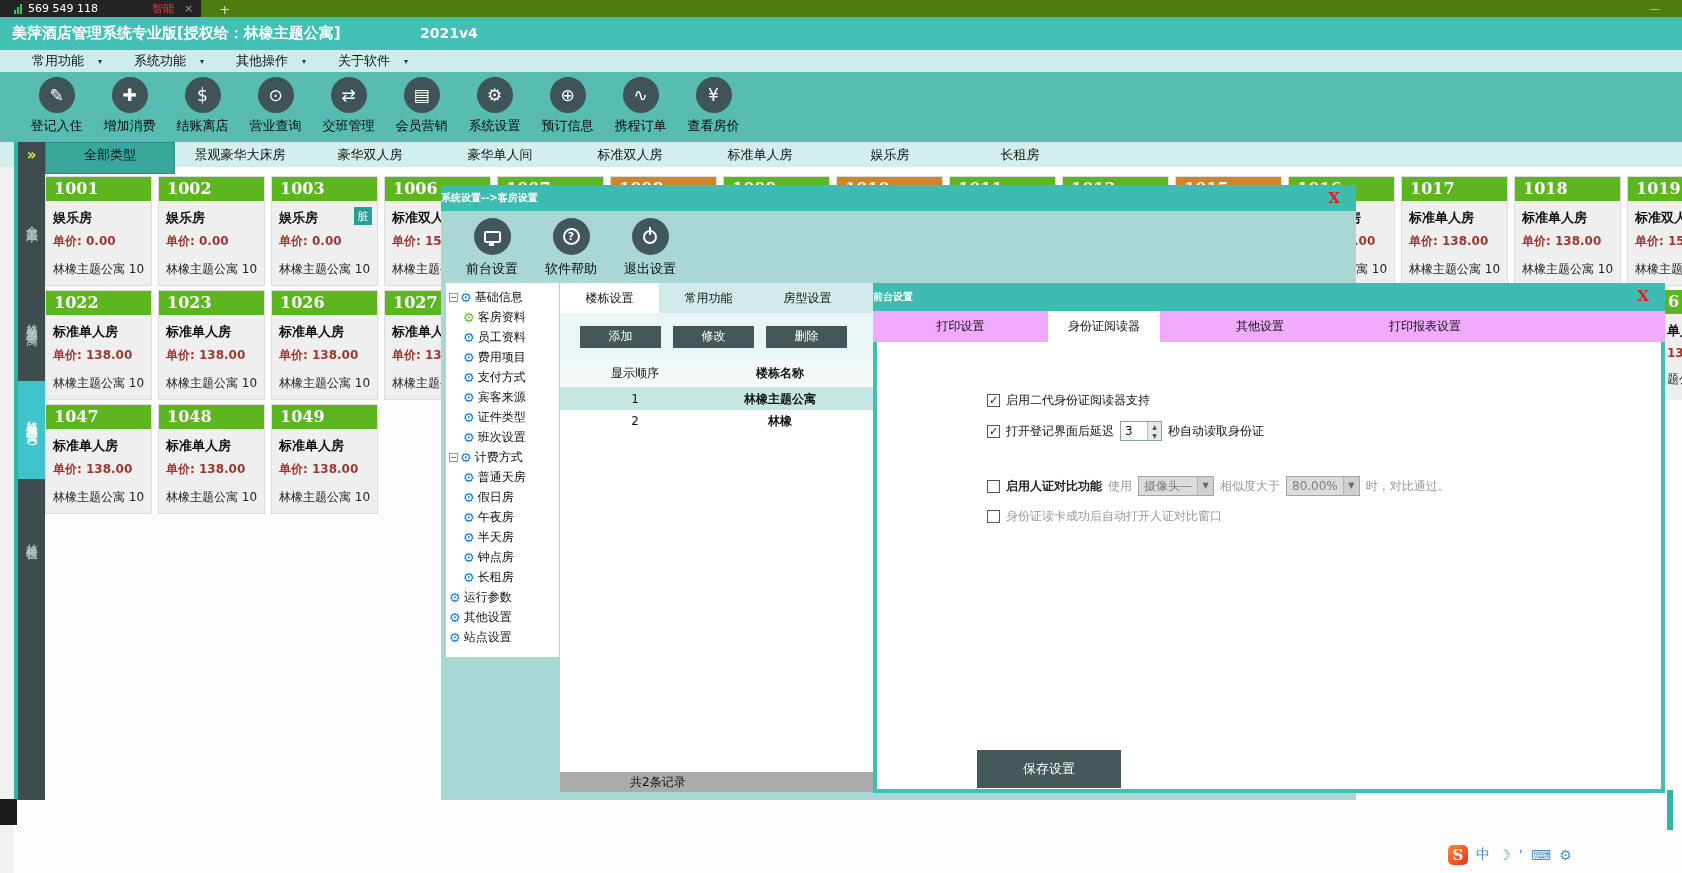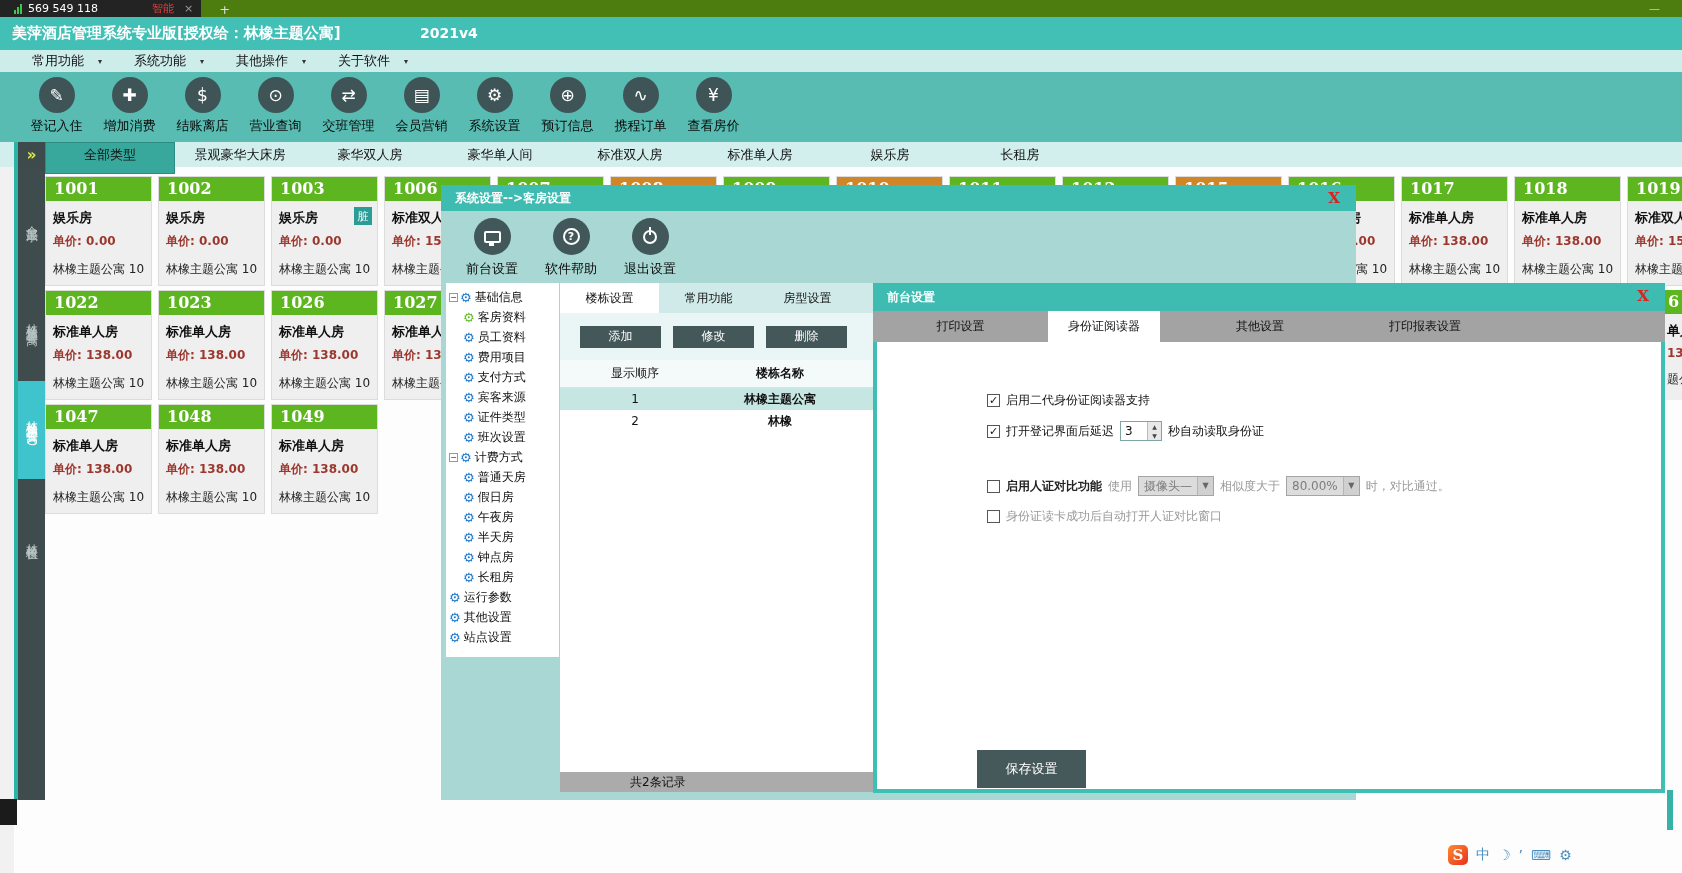--- a/index.html
+++ b/index.html
@@ -67,21 +67,21 @@
   .card .bld { font-size:12px; color:#222; margin:11px 0 0 7px; white-space:nowrap; }
   .badge { position:absolute; right:5px; top:30px; width:18px; height:18px; background:#2a9d96; color:#fff; font-size:11px; display:flex; align-items:center; justify-content:center; }
   .partial-card { left:1665px; top:290px; width:17px; height:110px; background:#efefef; overflow:hidden; z-index:55; }
   .partial-card .hd { height:24px; background:#5db520; color:#fff; font-family:"DejaVu Serif",serif; font-weight:bold; font-size:16px; line-height:24px; padding-left:3px; }
   .partial-card .type { font-size:13px; font-weight:bold; color:#111; margin:8px 0 0 2px; white-space:nowrap; }
   .partial-card .price { font-size:12px; font-weight:bold; color:#9c372e; margin:6px 0 0 2px; white-space:nowrap; }
   .partial-card .bld { font-size:12px; color:#222; margin:11px 0 0 2px; white-space:nowrap; }
 
   
   .dlg1 { left:441px; top:185px; width:915px; height:615px; background:#a9d8d4; z-index:40; }
-  .dlg-tbar { height:26px; background:#3fbcb1; color:#fff; font-weight:bold; font-size:12px; line-height:26px; padding-left:14px; }
+  .dlg-tbar { height:26px; background:#3fbcb1; color:#fff; font-weight:bold; font-size:10px; line-height:26px; }
   .dlg-close { position:absolute; right:16px; top:4px; color:#e01f1f; font-weight:bold; font-size:15px; font-family:"DejaVu Serif",serif; cursor:default; }
   .dlg1-icons { position:absolute; left:15px; top:30px; display:flex; gap:7px; }
   .dbtn { width:72px; display:flex; flex-direction:column; align-items:center; }
   .dbtn .circ { width:37px; height:37px; border-radius:50%; background:#42575a; display:flex; align-items:center; justify-content:center; margin-top:3px; }
   .dbtn .lbl { font-size:13px; color:#0a0a0a; margin-top:5px; white-space:nowrap; }
   .ic-mon { width:17px; height:12px; border:2px solid #fff; border-radius:2px; position:relative; }
   .ic-mon::after { content:""; position:absolute; left:3px; bottom:-5px; width:5px; height:3px; background:#fff; }
   .ic-help { color:#fff; font-size:15px; font-weight:bold; width:17px; height:17px; border:2px solid #fff; border-radius:50%; display:flex; align-items:center; justify-content:center; font-size:11px; }
   .ic-help::after { content:"?"; }
   .ic-pow { width:14px; height:14px; border:2px solid #fff; border-radius:50%; position:relative; }
@@ -104,39 +104,39 @@
   .thead { display:flex; height:28px; background:#f4faf9; border-bottom:1px solid #e0e0e0; font-size:12px; align-items:center; color:#111; }
   .c1 { width:150px; text-align:center; flex:none; }
   .c2 { width:150px; text-align:center; padding-right:10px; flex:none;font-weight:bold; }
   .trow { display:flex; height:22px; align-items:center; font-size:12px; color:#111; }
   .trow.selected { background:#c5e6e3; }
   .statusbar { position:absolute; left:119px; top:587px; width:791px; height:20px; background:#ababab; font-size:12px; line-height:20px; padding-left:70px; color:#111; }
 
   
   .dlg2 { left:873px; top:283px; width:792px; height:510px; background:#3fbfb4; z-index:50; }
   .dlg2 .dlg-tbar { height:28px; line-height:28px; }
-  .ftabs { display:flex; height:31px; background:#a3a3a3; }
+  .ftabs { display:flex; height:31px; background:#f0abfc; }
   .ftab { text-align:center; line-height:31px; font-size:12px; color:#111; white-space:nowrap; overflow:hidden; }
   .ftab:nth-child(1){ width:175px; } .ftab:nth-child(2){ width:112px; } .ftab:nth-child(3){ width:200px; }
   .ftab:nth-child(4){ width:130px; } .ftab:nth-child(5){ width:144px; }
   .ftab.selected { background:#fff; }
   .fcontent { position:absolute; left:4px; top:59px; right:4px; bottom:4px; background:#fff; }
   .frow { position:absolute; left:110px; display:flex; align-items:center; gap:6px; font-size:12px; color:#111; white-space:nowrap; }
   #frow1 { top:50px; } #frow2 { top:79px; } #frow3 { top:134px; } #frow4 { top:166px; }
   .cb { width:13px; height:13px; border:1px solid #555; background:#fff; font-size:11px; line-height:11px; text-align:center; color:#111; flex:none; }
   .spin { display:inline-flex; border:1px solid #7fa6a3; height:20px; background:#fff; }
   .spin .val { width:26px; padding-left:4px; font-size:12px; line-height:18px; color:#111; }
   .spin .arrows { width:14px; display:flex; flex-direction:column; border-left:1px solid #bbb; }
   .spin .arrows span { flex:1; font-size:6px; line-height:9px; text-align:center; color:#444; background:#e8e8e8; }
   .ddl { display:inline-flex; align-items:stretch; height:20px; border:1px solid #a5a5a5; background:#dcdcdc; color:#7d7d7d; font-size:12px; }
   .ddl .txt { padding:0 5px; min-width:52px; line-height:18px; }
   .ddl .ar { width:16px; text-align:center; font-size:8px; color:#666; border-left:1px solid #b5b5b5; line-height:18px; background:#d0d0d0; }
   .gray { color:#999; }
   .blk { color:#222; font-weight:bold; }
-  .savebtn { position:absolute; left:100px; top:408px; width:109px; height:38px; background:#45585a; color:#fff; font-size:13px; display:flex; align-items:center; justify-content:center; }
+  .savebtn { position:absolute; left:100px; top:408px; width:144px; height:38px; background:#45585a; color:#fff; font-size:13px; display:flex; align-items:center; justify-content:center; }
 
   
   .tray { left:1448px; top:845px; display:flex; align-items:center; gap:8px; z-index:70; }
   .sogou { width:20px; height:20px; border-radius:5px; background:linear-gradient(135deg,#ff8a2f,#e8301e); color:#fff; font-weight:bold; font-family:"DejaVu Serif",serif; font-size:15px; display:flex; align-items:center; justify-content:center; }
   .tico { font-size:14px; color:#4b8fbf; }
 </style>
 </head>
 <body>
 
 <div class="screen">

